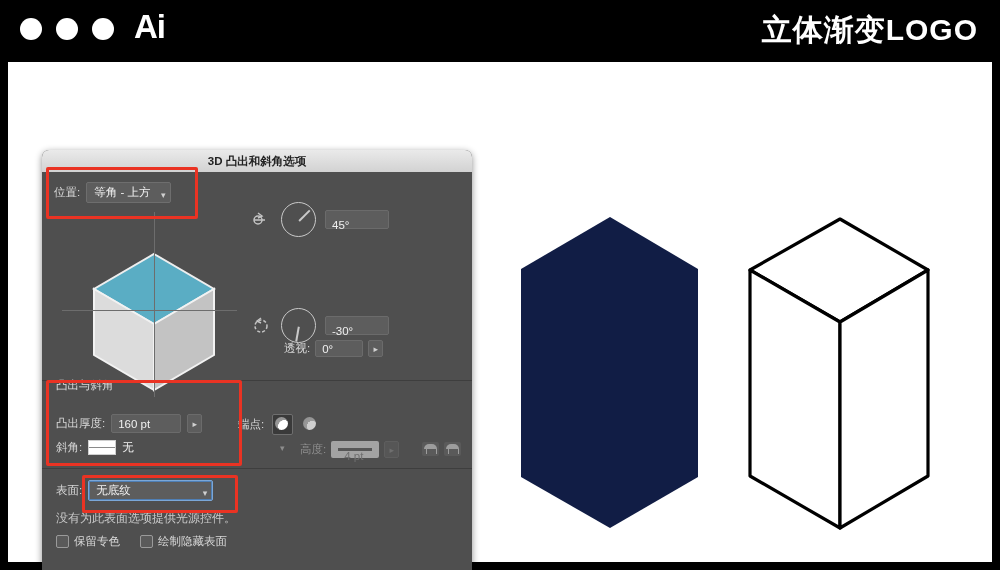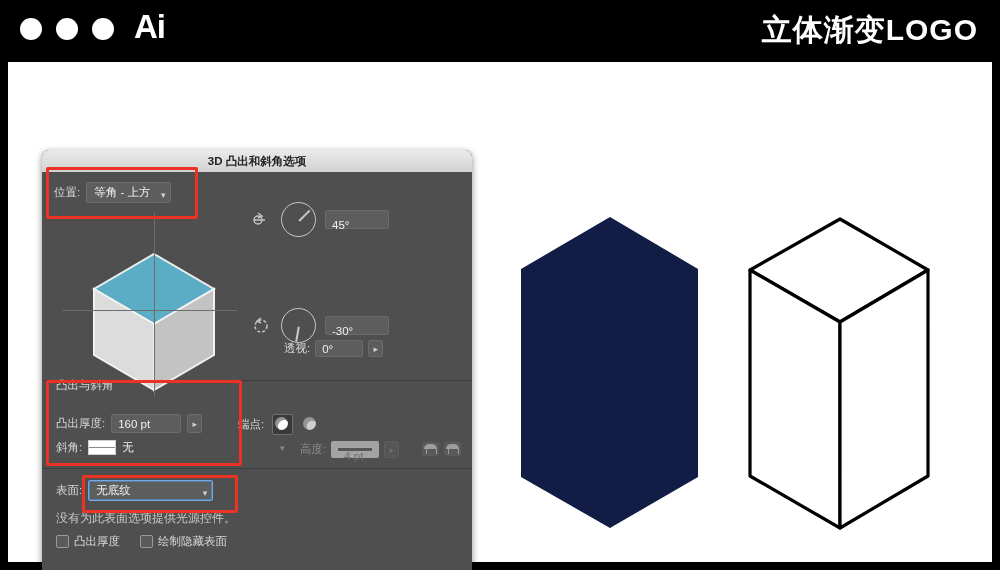--- a/index.html
+++ b/index.html
@@ -221,21 +221,21 @@
           <span class="select blue" style="min-width:96px;">
             <span>无底纹</span>
             <span class="chev">▾</span>
           </span>
         </div>
 
         <div style="position:absolute;left:14px;top:338px;color:#c9c9c9;font-size:12px;">没有为此表面选项提供光源控件。</div>
 
         <div style="position:absolute;left:14px;top:362px;display:flex;align-items:center;gap:5px;">
           <span class="chk"></span>
-          <span class="lbl">凸出厚度</span>
+          <span class="lbl">保留专色</span>
         </div>
         <div style="position:absolute;left:98px;top:362px;display:flex;align-items:center;gap:5px;">
           <span class="chk"></span>
           <span class="lbl">绘制隐藏表面</span>
         </div>
 
         <div class="redbox" style="left:4px;top:-5px;width:146px;height:46px;"></div>
         <div class="redbox" style="left:4px;top:208px;width:190px;height:80px;"></div>
         <div class="redbox" style="left:40px;top:303px;width:150px;height:32px;"></div>
 

